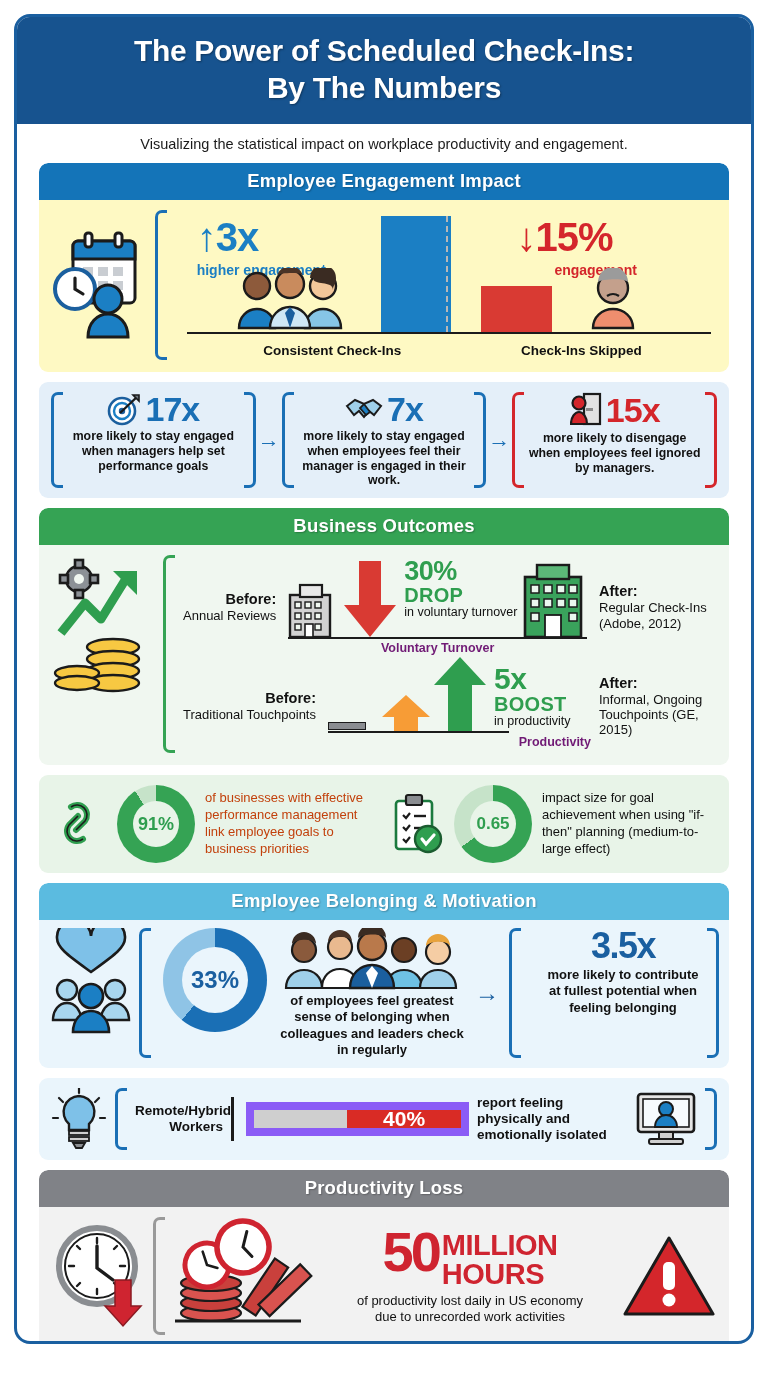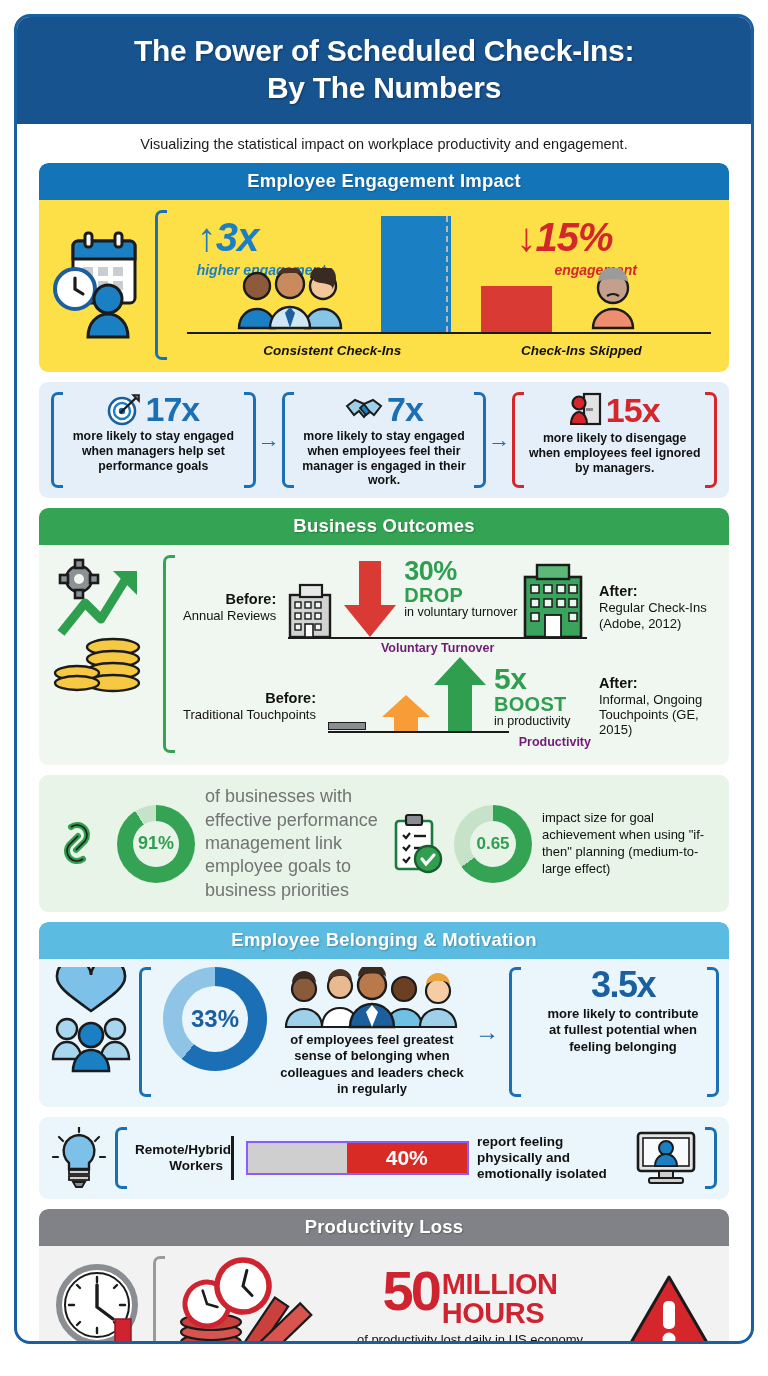--- a/index.html
+++ b/index.html
@@ -48,21 +48,21 @@
     padding: 7px 0 8px;
     letter-spacing: .2px;
     text-shadow: 1px 1px 1.5px rgba(0,0,0,.25);
     border-radius: 9px 9px 0 0;
   }
   .head-blue  { background: #1474b8; }
   .head-green { background: #35a354; }
   .head-ltblue{ background: #5bbbe0; }
   .head-gray  { background: #808287; }
   .sec-body { padding: 10px 12px 12px; }
-  .body-blue  { background: #fde047; font-style: italic; }
+  .body-blue  { background: #fef9c3; }
   .body-green { background: #f0f7f0; }
   .body-ltblue{ background: #eaf5fc; }
   .body-gray  { background: #f2f2f2; }
 
   .band {
     margin: 0 22px 10px;
     border-radius: 9px;
     padding: 10px 12px;
   }
   .band-blue  { background: #e4eff9; }
@@ -160,21 +160,21 @@
   }
 
   
   .bl-wrap { display: flex; align-items: stretch; gap: 6px; }
   .bl-text { font-size: 13px; font-weight: bold; color: #111; line-height: 1.25; }
   .bl-35 { font-size: 36px; font-weight: bold; color: #1a5fa0; letter-spacing: -1.5px; line-height: 1; }
 
   
   .pb-outer {
     flex: 1; height: 34px; background: #cfcfcf;
-    border: 2px solid #8b5cf6; display: flex; position: relative;
+    border: 8px solid #8b5cf6; display: flex; position: relative;
   }
   .pb-fill {
     position: absolute; right: 0; top: 0; bottom: 0; width: 55%;
     background: #d92b25; display: flex; align-items: center; justify-content: center;
     color: #fff; font-size: 21px; font-weight: bold;
   }
   .pb-tick { width: 3px; background: #1b1b1b; height: 44px; margin-right: 4px; }
 
   
   .pl-wrap { display: flex; align-items: center; gap: 0; }
@@ -481,21 +481,21 @@
             <path d="M20 12a10 10 0 0 1 14 14l-9 9"></path>
             <path d="M32 44a10 10 0 0 1-14-14l9-9"></path>
           </g>
         </svg>
       </span>
 
       <div class="donut" style="width:78px;height:78px;border-radius:50%;background:conic-gradient(#35a354 0% 91%, #c6e3c9 91% 100%);">
         <div class="donut-hole" style="width:46px;height:46px;background:#e8f4e8;color:#2f9e4f;font-size:18px;">91%</div>
       </div>
 
-      <div style="flex:1;font-size:18px;color:#737373;line-height:1.3;">of businesses with effective performance management link employee goals to business priorities</div>
+      <div style="flex:1;font-size:13px;color:#c2410c;line-height:1.3;">of businesses with effective performance management link employee goals to business priorities</div>
 
       <span>
         <svg width="54" height="62" viewBox="0 0 54 62">
           <rect x="6" y="8" width="36" height="48" rx="3" fill="#fff" stroke="#1b7a3e" stroke-width="2.6"></rect>
           <rect x="16" y="2" width="16" height="10" rx="2" fill="#8a8d91" stroke="#1b1b1b" stroke-width="2.2"></rect>
           <g stroke="#1b1b1b" stroke-width="2.2" fill="none">
             <path d="M13 22l3 3 4-5"></path>
               <path d="M13 34l3 3 4-5"></path>
               <path d="M13 46l3 3 4-5"></path>
           </g>

